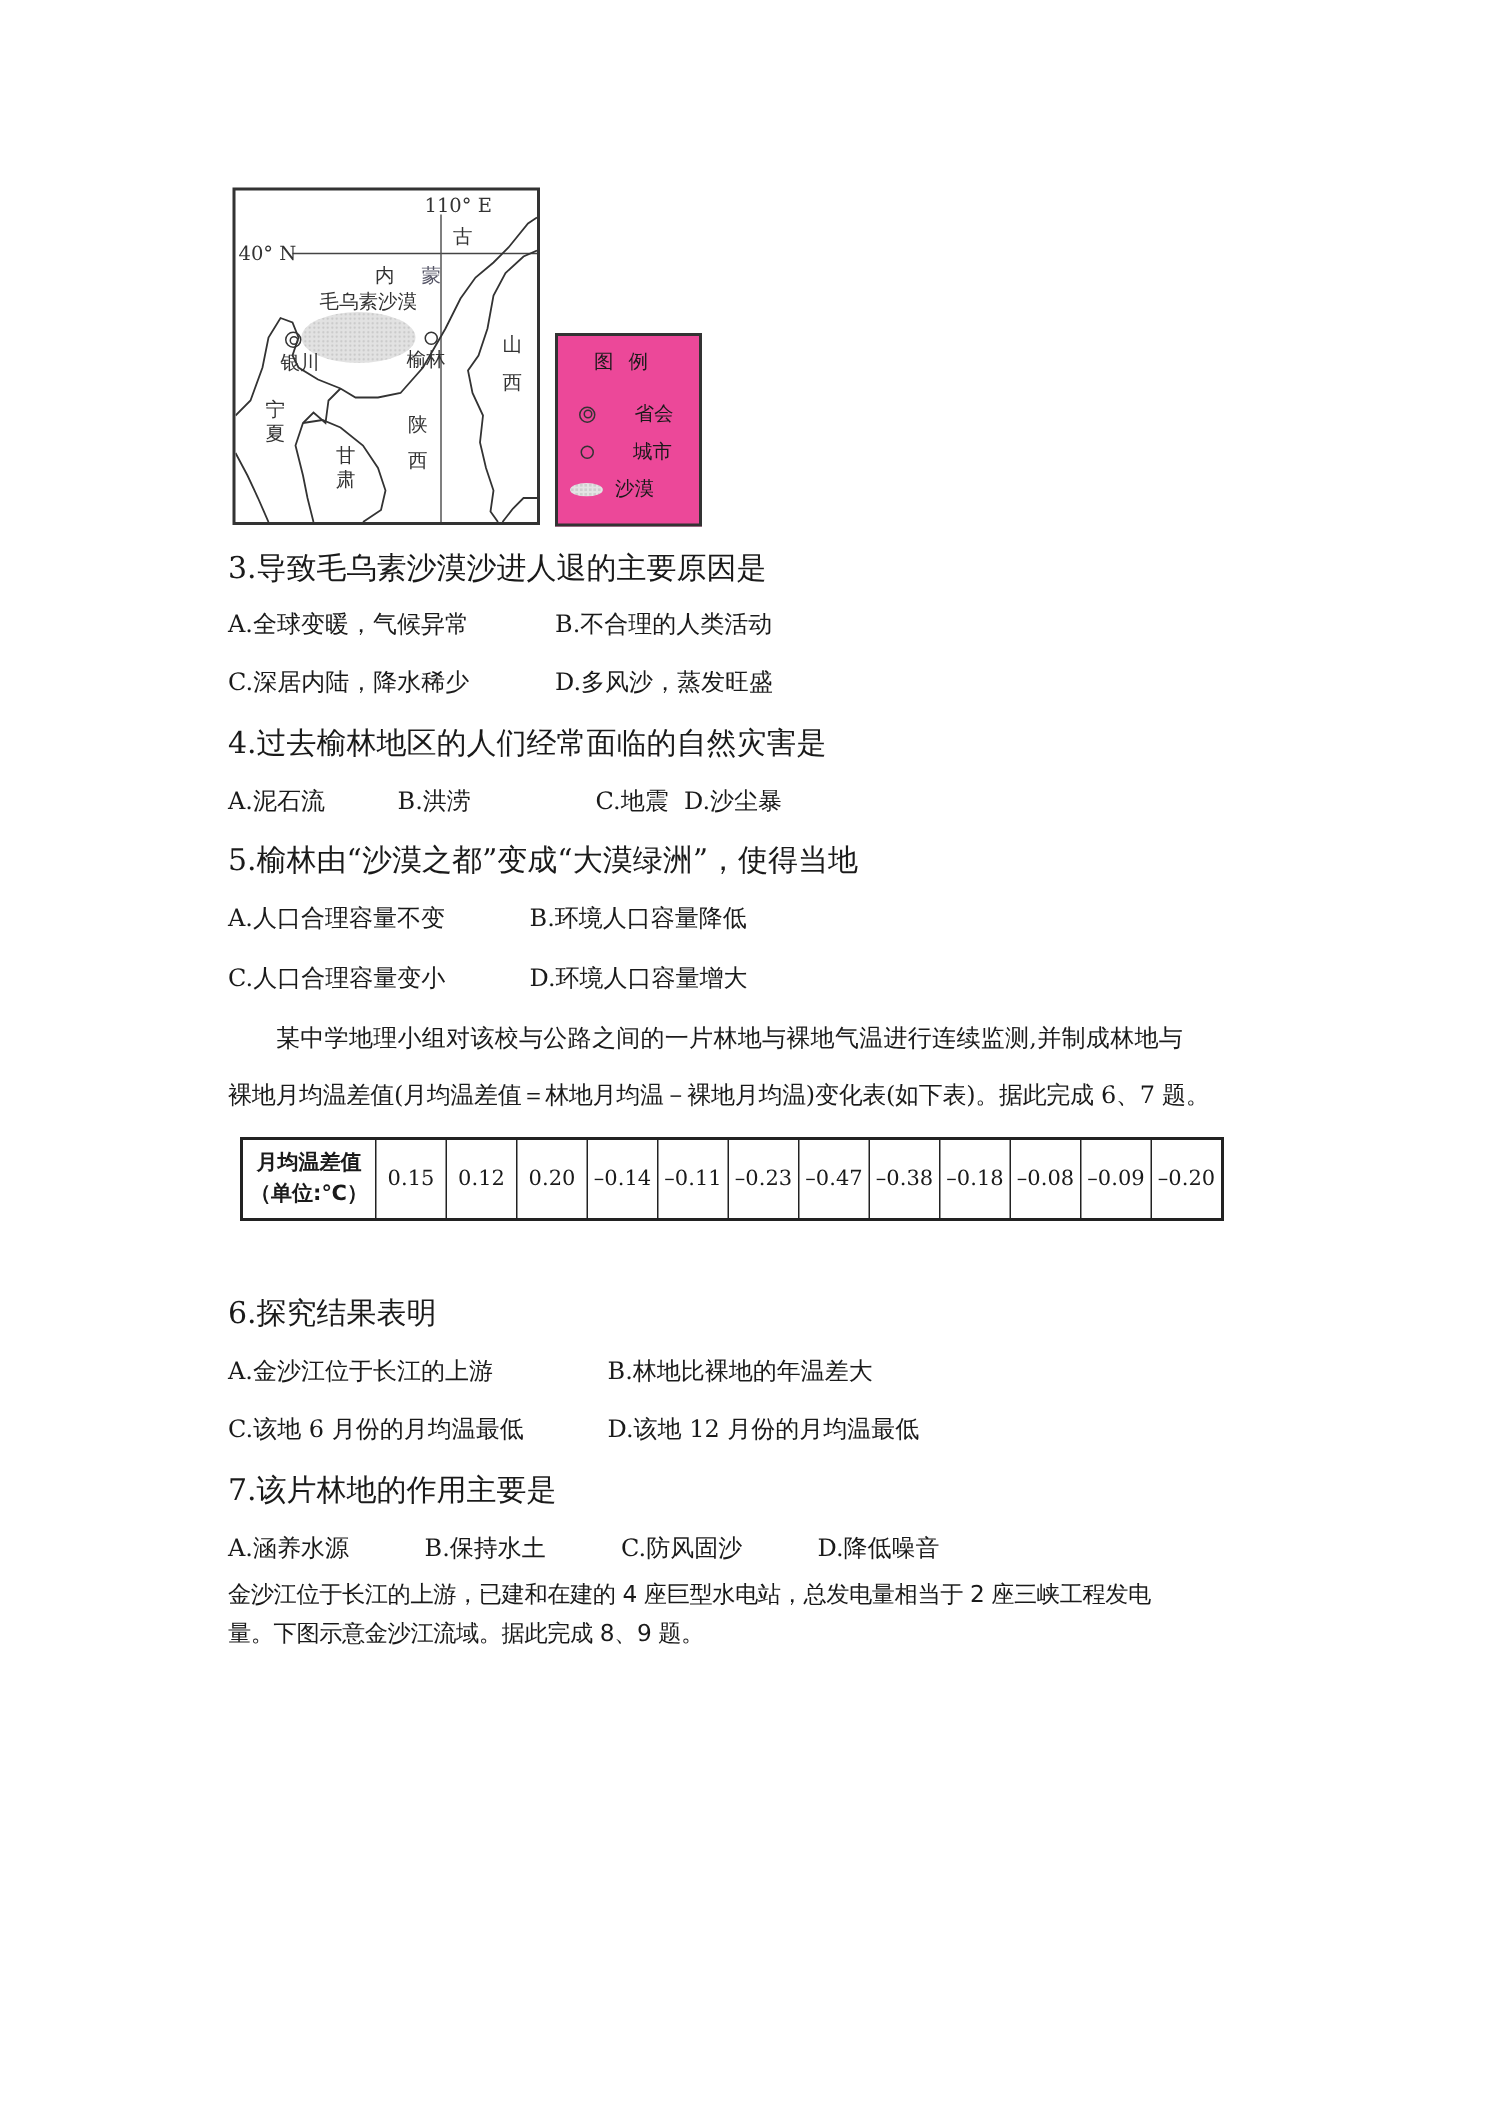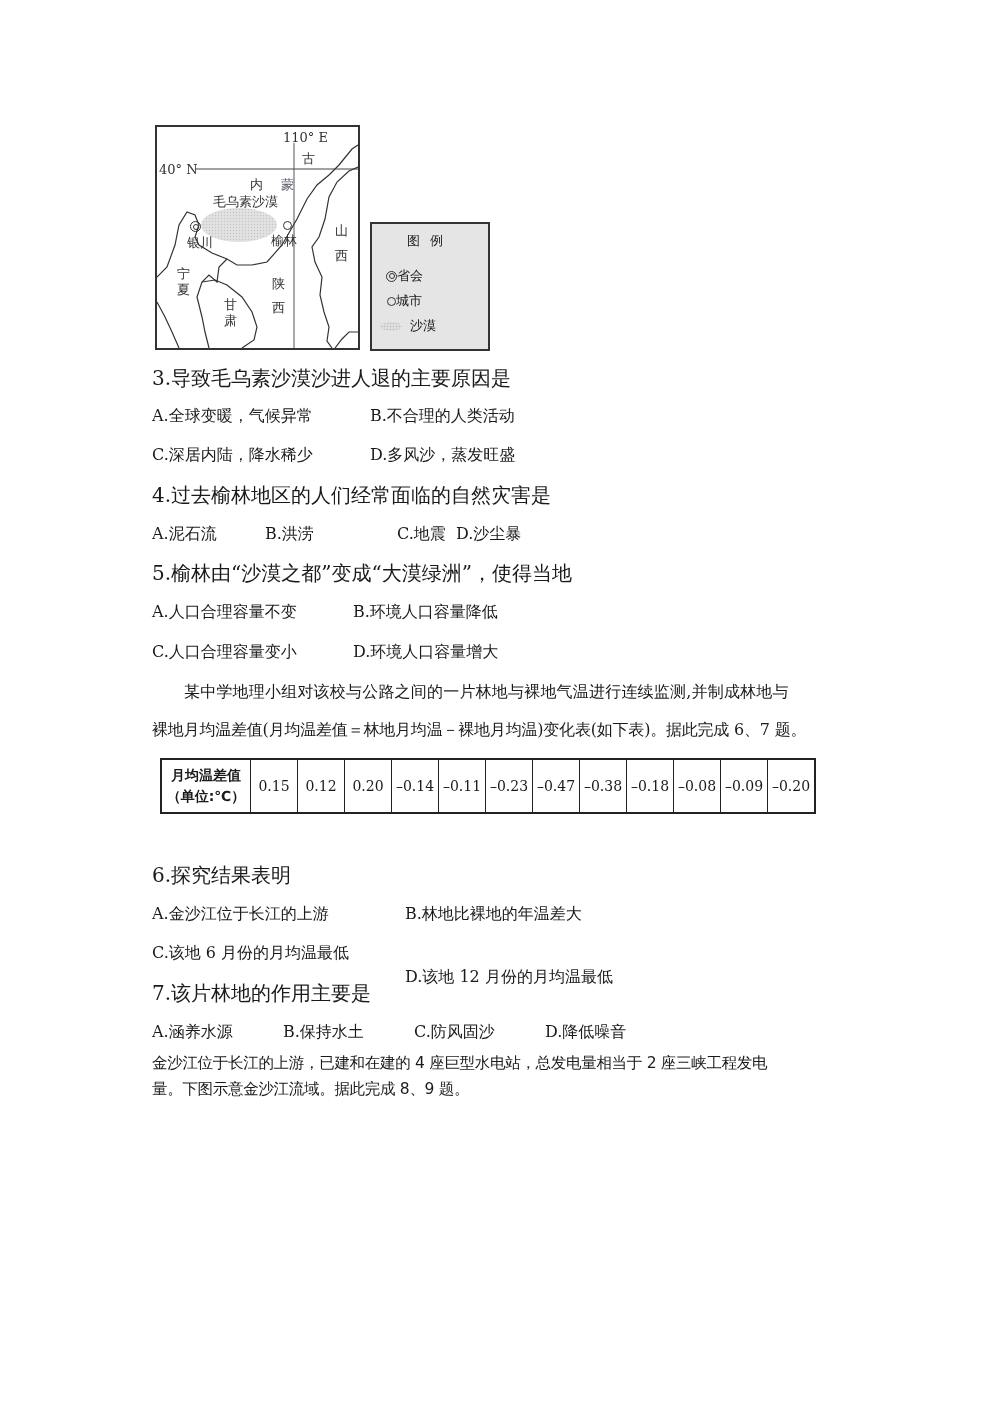--- a/index.html
+++ b/index.html
@@ -5,23 +5,23 @@
   html, body { margin: 0; padding: 0; background: #ffffff; }
   body { width: 1000px; height: 1414px; position: relative; overflow: hidden;
          font-family: "DejaVu Serif", "Liberation Serif", serif; color: #1a1a1a; }
   .abs { position: absolute; }
   .line { position: absolute; left: 152px; font-size: 20px; line-height: 20px; white-space: nowrap; }
   .opt { position: absolute; font-size: 16px; line-height: 20px; white-space: nowrap; }
   .para { position: absolute; left: 152px; width: 710px; font-size: 16px; white-space: nowrap; }
   .map { position: absolute; left: 155px; top: 125px; width: 205px; height: 225px; border: 2px solid #333; box-sizing: border-box; background: #fff; }
   .map svg { position: absolute; left: 0; top: 0; }
   .maplabel { position: absolute; font-size: 13px; color: #333; line-height: 14px; white-space: nowrap; }
-  .legend { position: absolute; left: 370px; top: 222px; width: 120px; height: 129px; border: 2px solid #333; box-sizing: border-box; background: #e5e5e5; padding-left: 24px; }
+  .legend { position: absolute; left: 370px; top: 222px; width: 98px; height: 129px; border: 2px solid #333; box-sizing: border-box; background: #ec4899; padding-left: 24px; }
   .legend .title { position: absolute; left: 0; width: 100%; top: 8px; text-align: center; font-size: 13px; letter-spacing: 10px; }
-  .legend .row { position: absolute; left: 14px; font-size: 13px; display: flex; align-items: center; gap: 0; }
+  .legend .row { position: absolute; left: 14px; font-size: 13px; display: flex; align-items: center; gap: 26px; }
   .sym-capital { width: 11px; height: 11px; border: 1.5px solid #333; border-radius: 50%; display: inline-flex; align-items: center; justify-content: center; box-sizing: border-box; }
   .sym-capital::after { content: ""; width: 4px; height: 4px; border: 1.2px solid #333; border-radius: 50%; }
   .sym-city { width: 9px; height: 9px; border: 1.3px solid #333; border-radius: 50%; box-sizing: border-box; display: inline-block; }
   .sym-desert { width: 22px; height: 9px; border-radius: 50%; background: radial-gradient(circle, #cfcfcf 1px, #e4e4e4 1.2px); background-size: 3px 3px; display: inline-block; }
   table.data { position: absolute; left: 160px; top: 758px; border-collapse: collapse; border: 2.5px solid #222; }
   table.data td { border: 1.5px solid #222; text-align: center; font-size: 14px; padding: 0; }
   table.data tr.hdr td { height: 31px; }
   table.data tr.val td { height: 52px; }
   table.data td.lbl { width: 88px; font-family: "DejaVu Sans", "Liberation Sans", sans-serif; font-weight: bold; font-size: 14px; line-height: 21px; }
   table.data td.num { width: 46px; }
@@ -133,21 +133,21 @@
     <td class="num">–0.09</td>
     <td class="num">–0.20</td>
   </tr>
 </tbody>
   </table>
 
 <div class="line" style="top:865px;">6.探究结果表明</div>
 <div class="opt" style="left:152px;top:904px;">A.金沙江位于长江的上游</div>
 <div class="opt" style="left:405px;top:904px;">B.林地比裸地的年温差大</div>
 <div class="opt" style="left:152px;top:943px;">C.该地 6 月份的月均温最低</div>
-<div class="opt" style="left:405px;top:943px;margin-top:24px;">D.该地 12 月份的月均温最低</div>
+<div class="opt" style="left:405px;top:943px;">D.该地 12 月份的月均温最低</div>
 
 <div class="line" style="top:983px;">7.该片林地的作用主要是</div>
 <div class="opt" style="left:152px;top:1022px;">A.涵养水源</div>
 <div class="opt" style="left:283px;top:1022px;">B.保持水土</div>
 <div class="opt" style="left:414px;top:1022px;">C.防风固沙</div>
 <div class="opt" style="left:545px;top:1022px;">D.降低噪音</div>
 
 <div class="para" style="top:1053px;font-family:'DejaVu Sans','Liberation Sans',sans-serif;font-size:15.5px;letter-spacing:-0.3px;">金沙江位于长江的上游，已建和在建的 4 座巨型水电站，总发电量相当于 2 座三峡工程发电</div>
 <div class="para" style="top:1079px;font-family:'DejaVu Sans','Liberation Sans',sans-serif;font-size:15.5px;letter-spacing:-0.3px;">量。下图示意金沙江流域。据此完成 8、9 题。</div>
 

